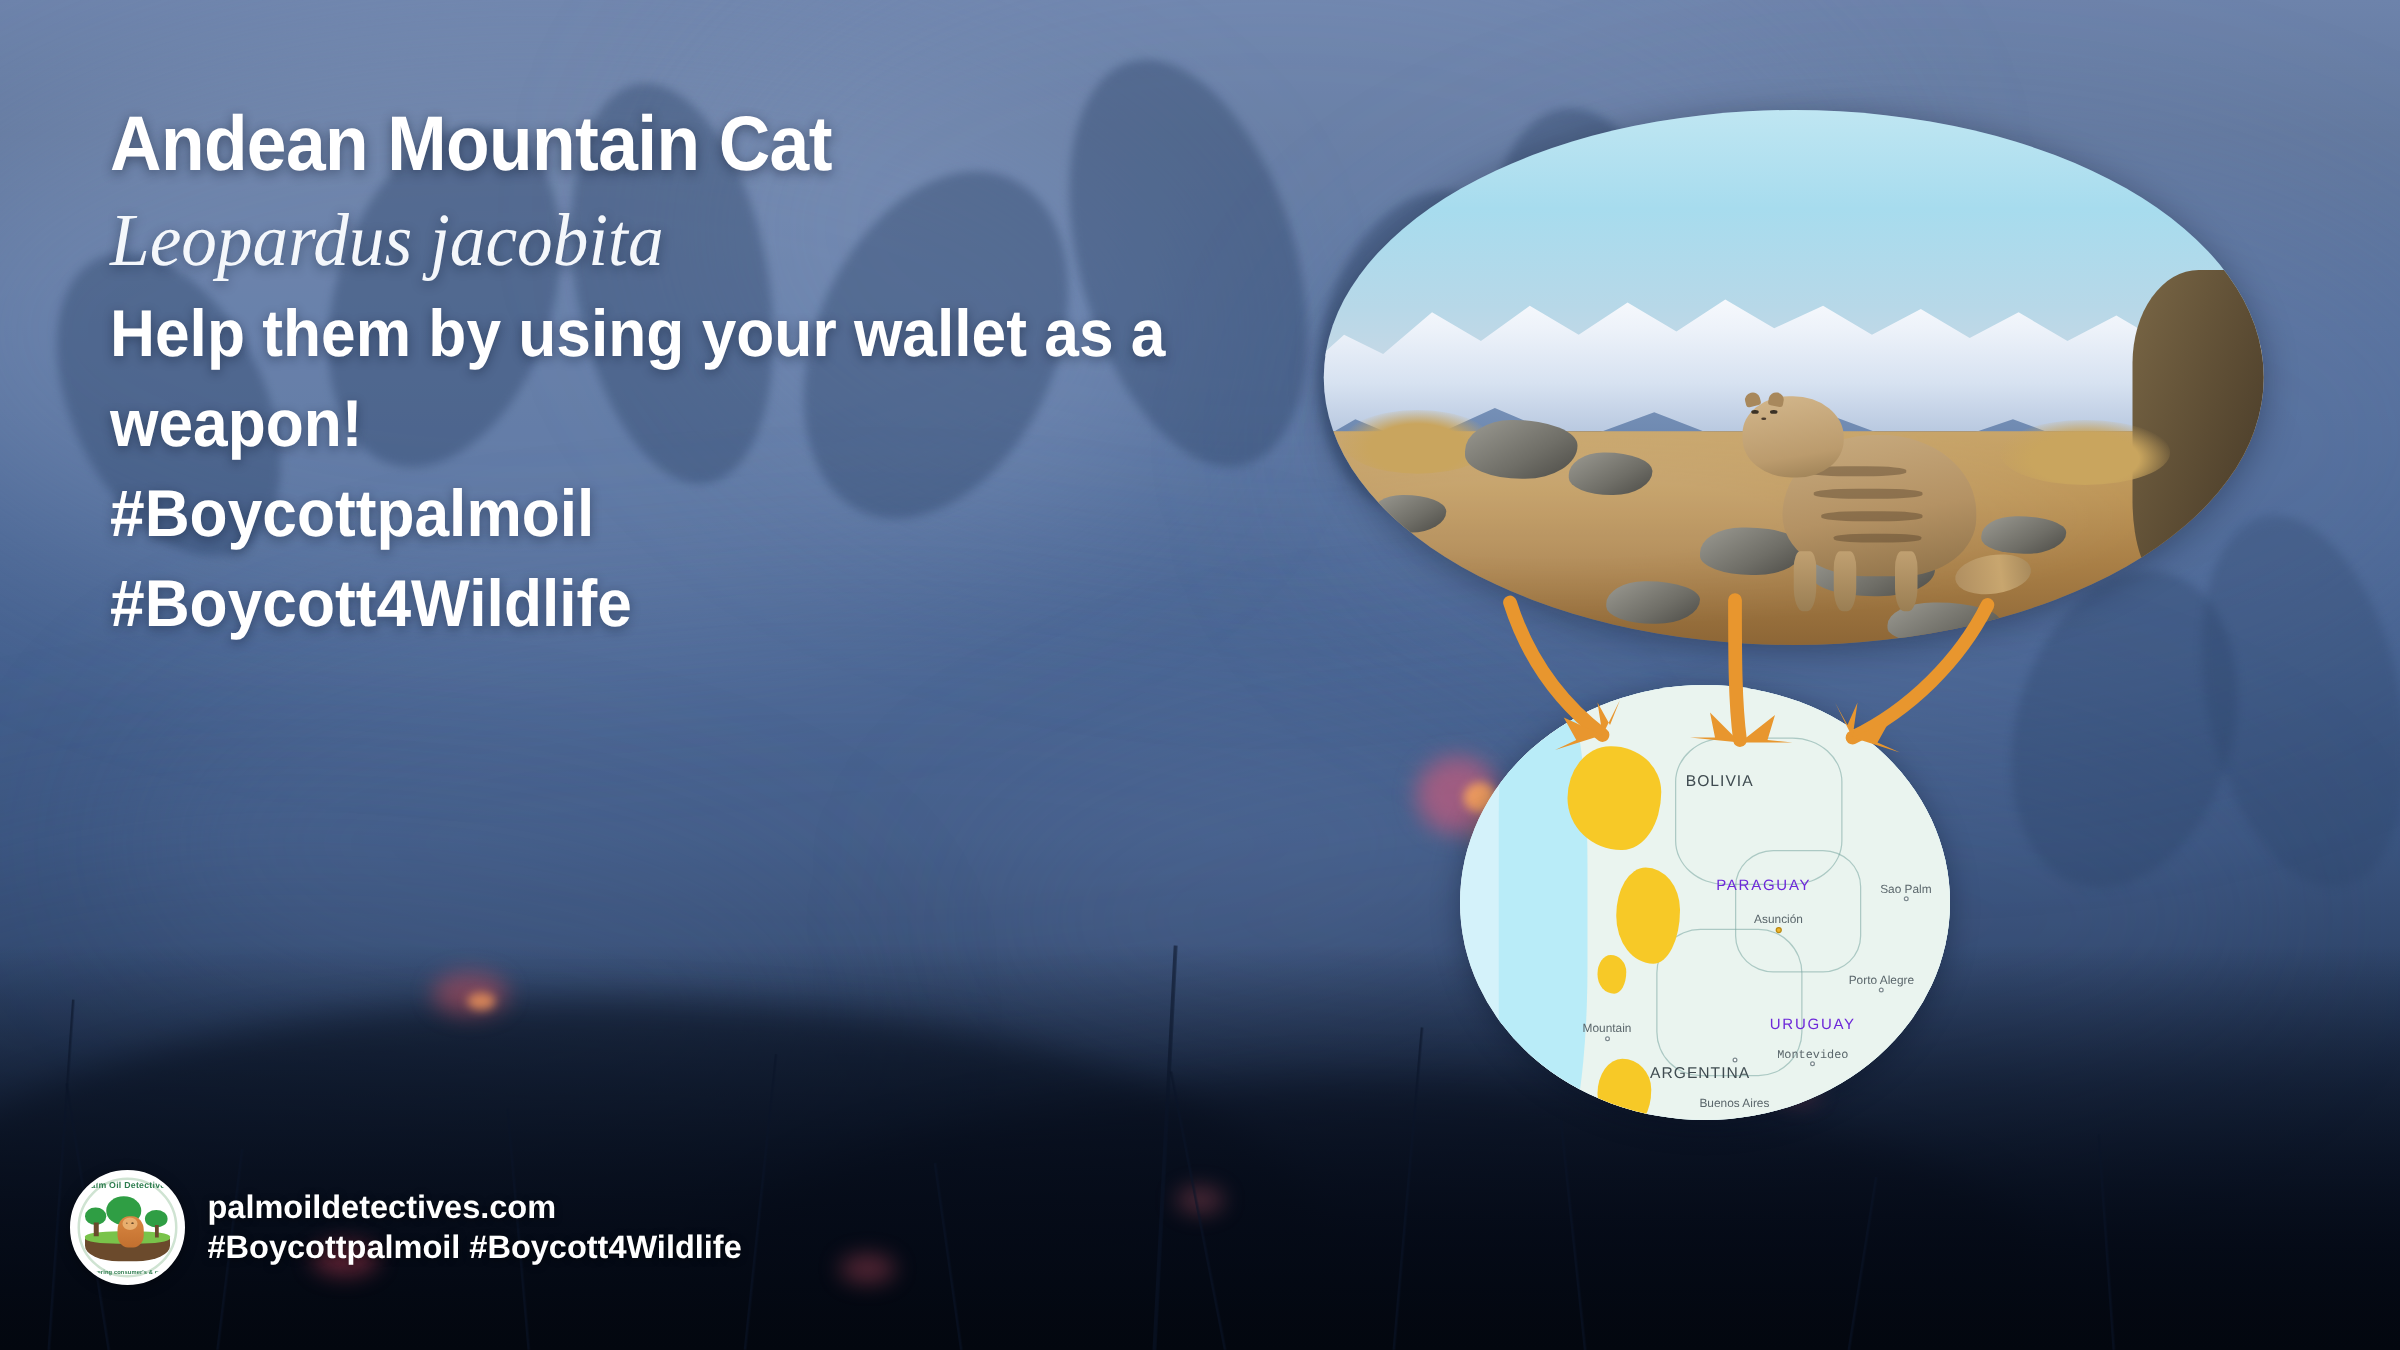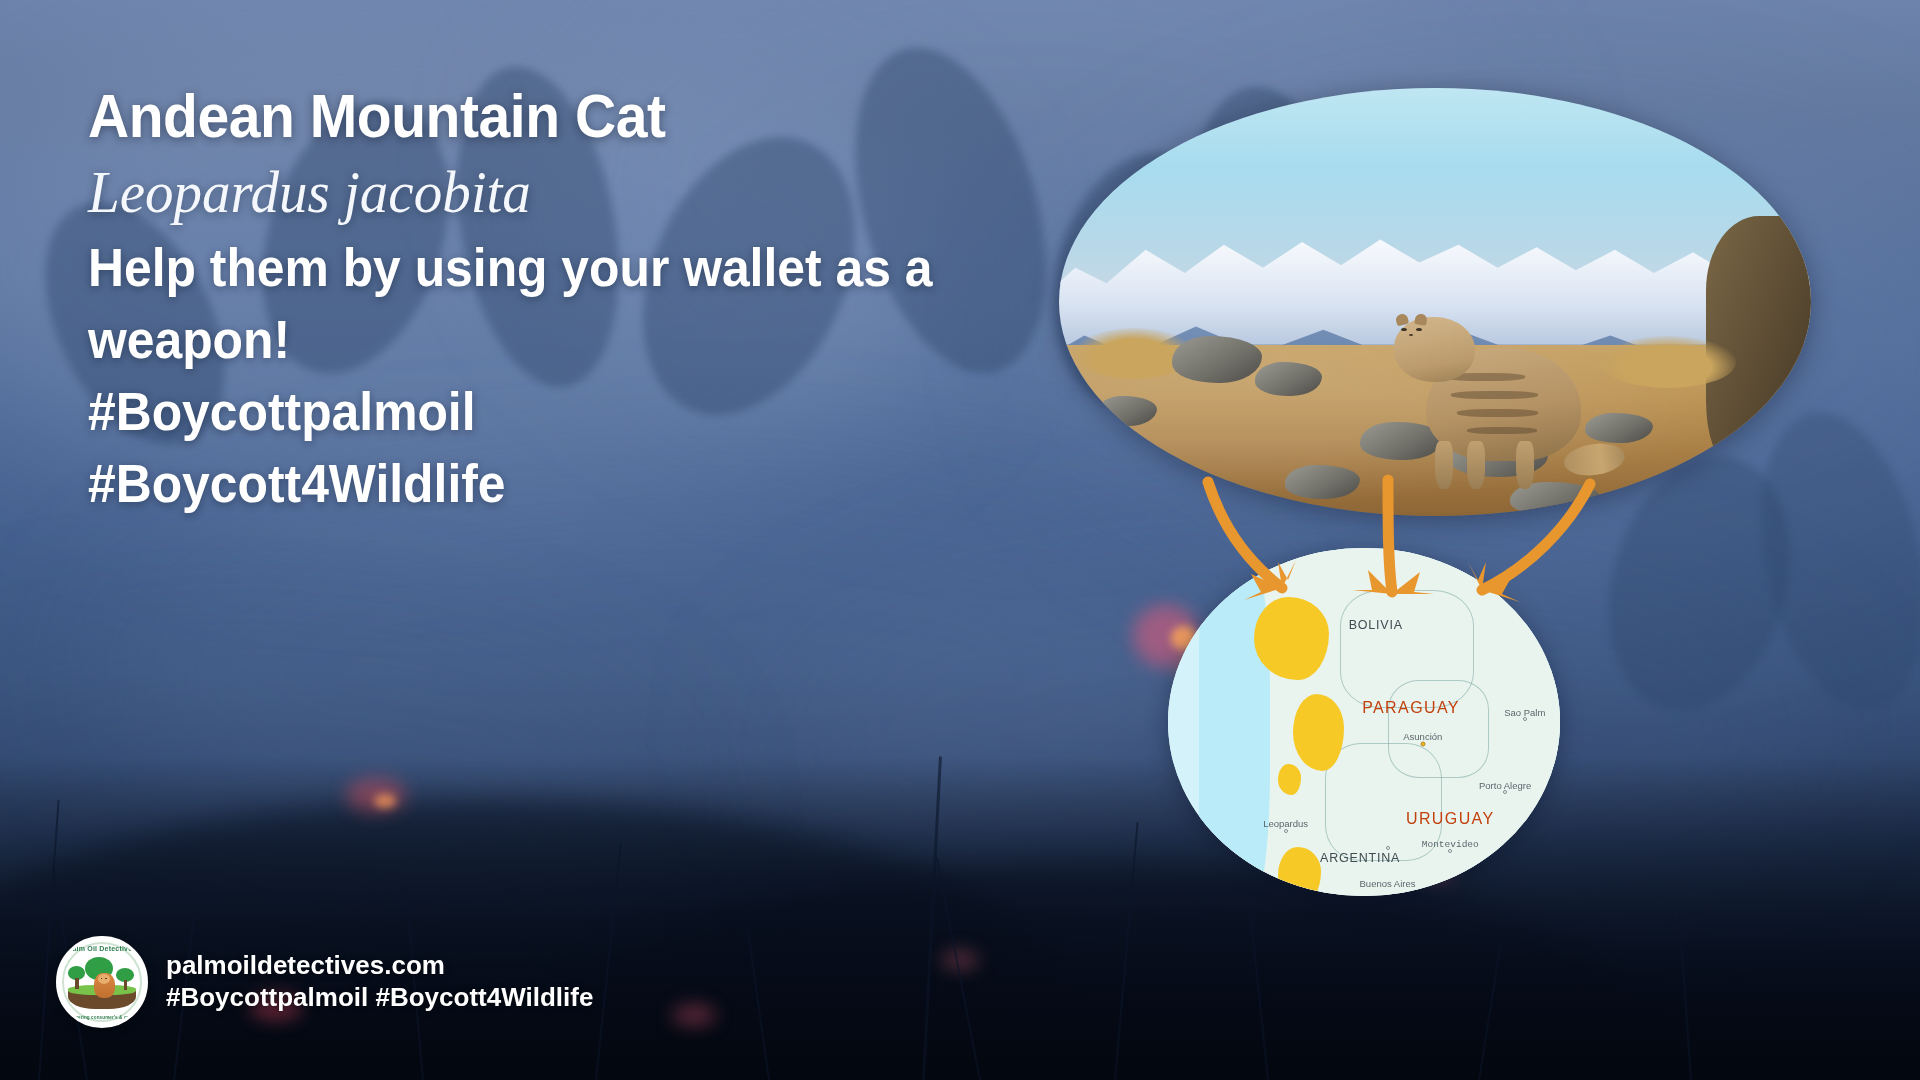--- a/index.html
+++ b/index.html
@@ -240,21 +240,21 @@
     border-radius:46% 54% 42% 58% / 50% 44% 56% 50%;
   }
   .map-label {
     position:absolute;
     font-family:"Liberation Sans", sans-serif;
     color:#4e5b5f;
     white-space:nowrap;
     pointer-events:none;
   }
   .country { font-size:12.5px; letter-spacing:.8px; color:#3f4b50; }
-  .country-faint { font-size:16px; letter-spacing:1.4px; color:#c2410c; }
+  .country-faint { font-size:12px; letter-spacing:1.4px; color:#6d28d9; }
   .city { font-size:9.5px; color:#5a666b; }
   .city-dot {
     position:absolute; width:4px; height:4px; border-radius:50%;
     background:#fff; border:1.4px solid #7c8a8e;
   }
   .cap-dot {
     position:absolute; width:5px; height:5px; border-radius:50%;
     background:#f0b429; border:1px solid #b98a14;
   }
 
@@ -452,21 +452,21 @@
   <div class="range" style="left:28%;top:86%;width:11%;height:16%;"></div>
 
   <div id="map-labels">
       <div class="map-label country" style="left: 53%; top: 22%; transform: translate(-50%, -50%);">BOLIVIA</div>
       <div class="map-label country-faint" style="left: 62%; top: 46%; transform: translate(-50%, -50%);">PARAGUAY</div>
       <div class="map-label country-faint" style="left: 72%; top: 78%; transform: translate(-50%, -50%);">URUGUAY</div>
       <div class="map-label country" style="left: 49%; top: 89%; transform: translate(-50%, -50%);">ARGENTINA</div>
       <div class="cap-dot" style="position: absolute; left: 65%; top: 56.2%; transform: translate(-50%, -50%);"></div>
       <div class="map-label city" style="left: 65%; top: 54%; transform: translate(-50%, -50%);">Asunción</div>
       <div class="city-dot" style="position: absolute; left: 30%; top: 81.2%; transform: translate(-50%, -50%);"></div>
-      <div class="map-label city" style="left: 30%; top: 79%; transform: translate(-50%, -50%);">Leopardus</div>
+      <div class="map-label city" style="left: 30%; top: 79%; transform: translate(-50%, -50%);">Mountain</div>
       <div class="city-dot" style="position: absolute; left: 56%; top: 86.2%; transform: translate(-50%, -50%);"></div>
       <div class="map-label city" style="left: 56%; top: 84%; transform: translate(-50%, -50%); margin-top: 43px;">Buenos Aires</div>
       <div class="city-dot" style="position: absolute; left: 72%; top: 87.2%; transform: translate(-50%, -50%);"></div>
       <div class="map-label city" style="left: 72%; top: 85%; transform: translate(-50%, -50%); font-family: Liberation Mono, monospace;">Montevideo</div>
       <div class="city-dot" style="position: absolute; left: 86%; top: 70.2%; transform: translate(-50%, -50%);"></div>
       <div class="map-label city" style="left: 86%; top: 68%; transform: translate(-50%, -50%);">Porto Alegre</div>
       <div class="city-dot" style="position: absolute; left: 91%; top: 49.2%; transform: translate(-50%, -50%);"></div>
       <div class="map-label city" style="left: 91%; top: 47%; transform: translate(-50%, -50%);">Sao Palm</div>
     </div>
 </div>

